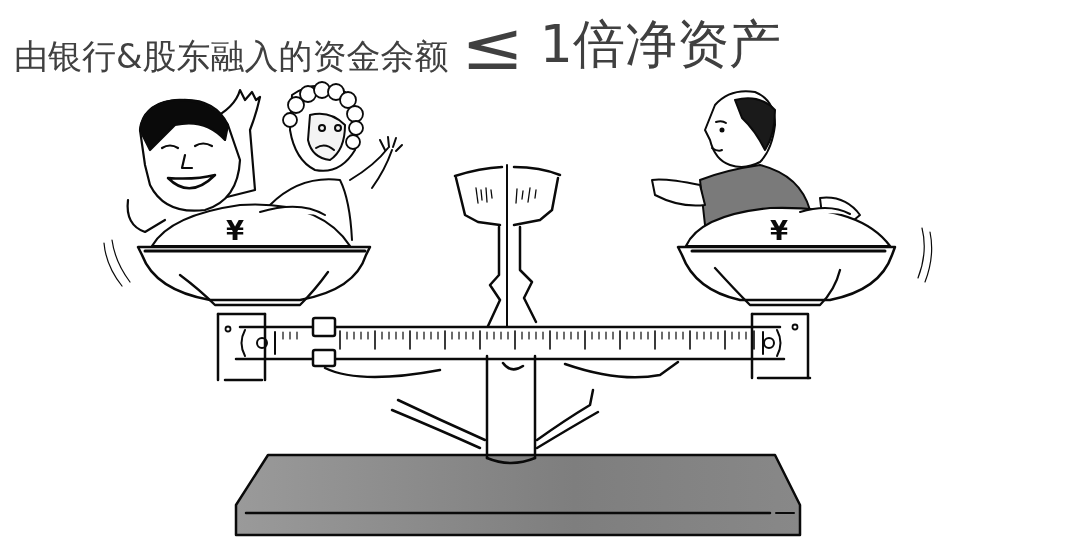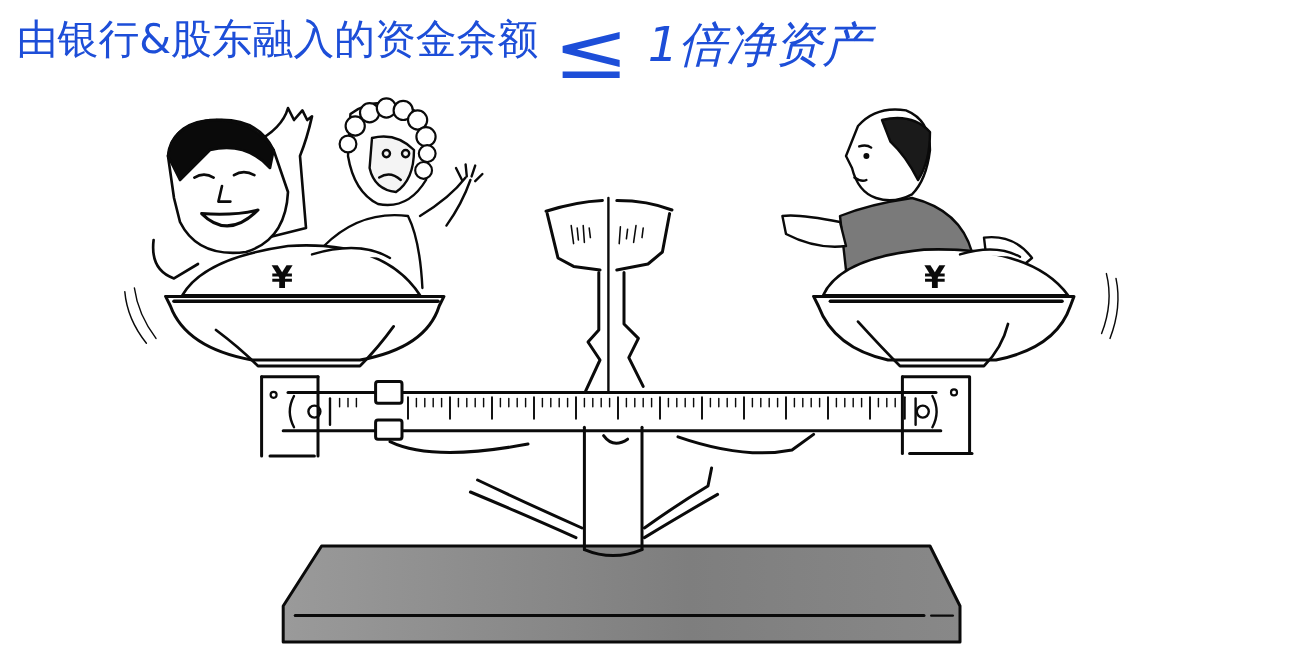--- a/index.html
+++ b/index.html
@@ -1,20 +1,20 @@
 <!DOCTYPE html>
 <html><head>
 <meta charset="utf-8">
 <style>
   html, body { margin:0; padding:0; background:#ffffff; }
   body { width:1080px; height:540px; overflow:hidden; position:relative; font-family:"DejaVu Sans", sans-serif; }
-  .caption { position:absolute; left:14px; top:10px; height:70px; display:flex; align-items:flex-start; white-space:nowrap; color:#1d4ed8; }
+  .caption { position:absolute; left:14px; top:10px; height:70px; display:flex; align-items:flex-end; white-space:nowrap; color:#404040; }
   .caption .left { font-size:34px; letter-spacing:0px; }
   .caption .op { font-size:66px; margin:0 20px 0 16px; line-height:1; transform:scaleX(1.15); display:inline-block; }
-  .caption .right { font-size:40px;font-style:italic; }
+  .caption .right { font-size:52px; }
   svg.scene { position:absolute; left:0; top:0; }
 </style>
 </head>
 <body>
 
 <div class="caption">
   <span class="left">由银行&amp;股东融入的资金余额</span>
   <span class="op">≤</span>
   <span class="right">1倍净资产</span>
 </div>

